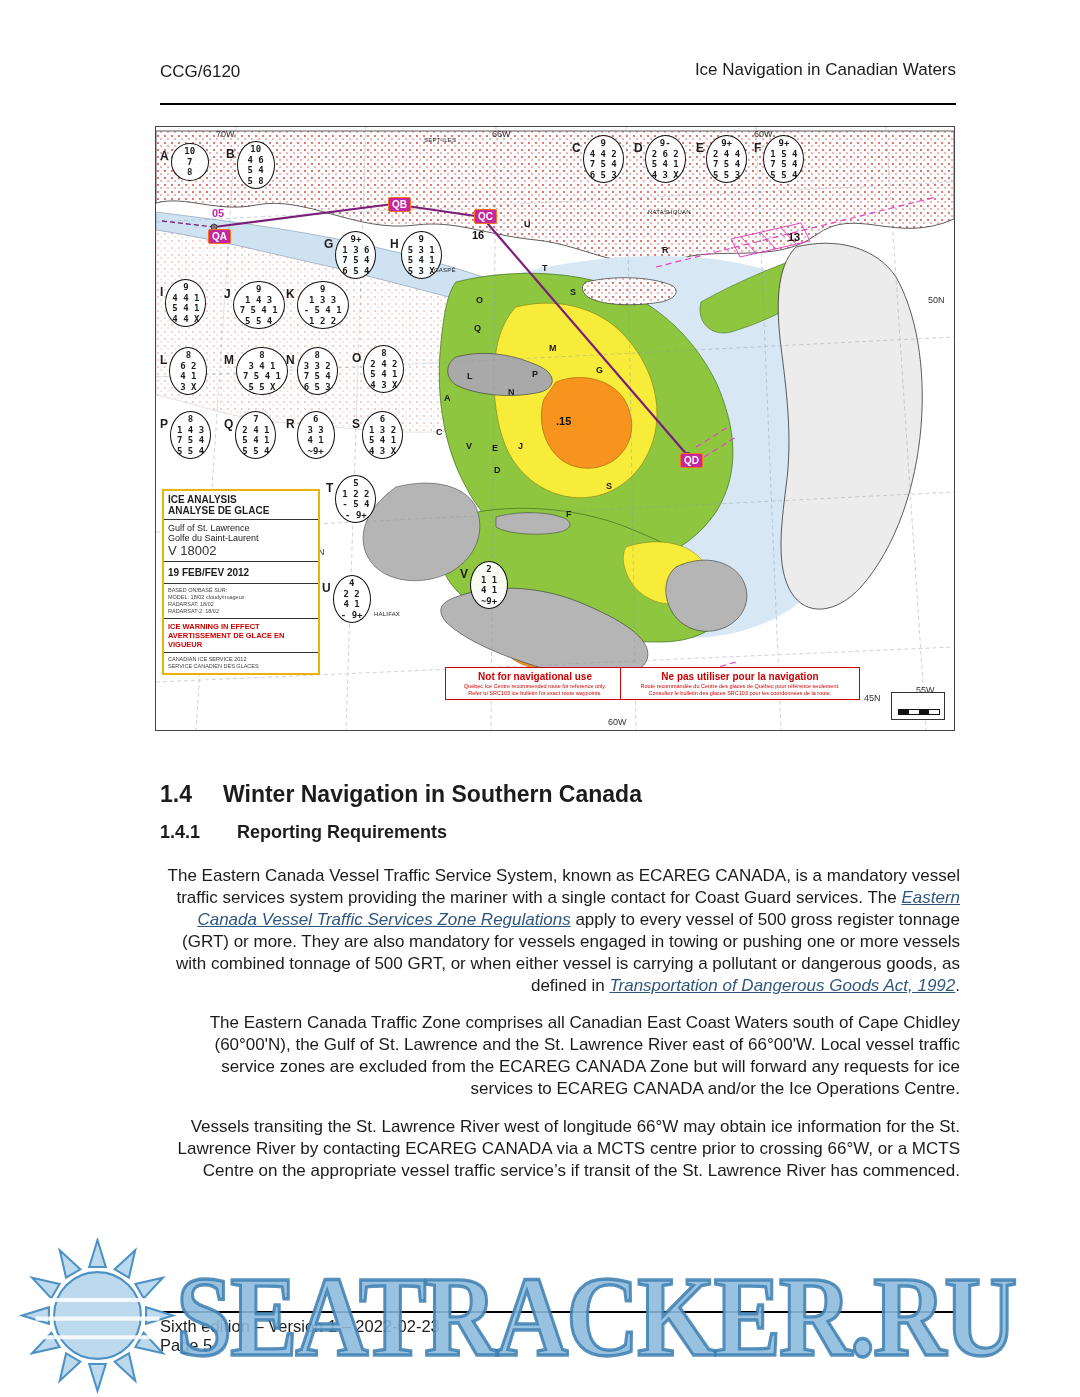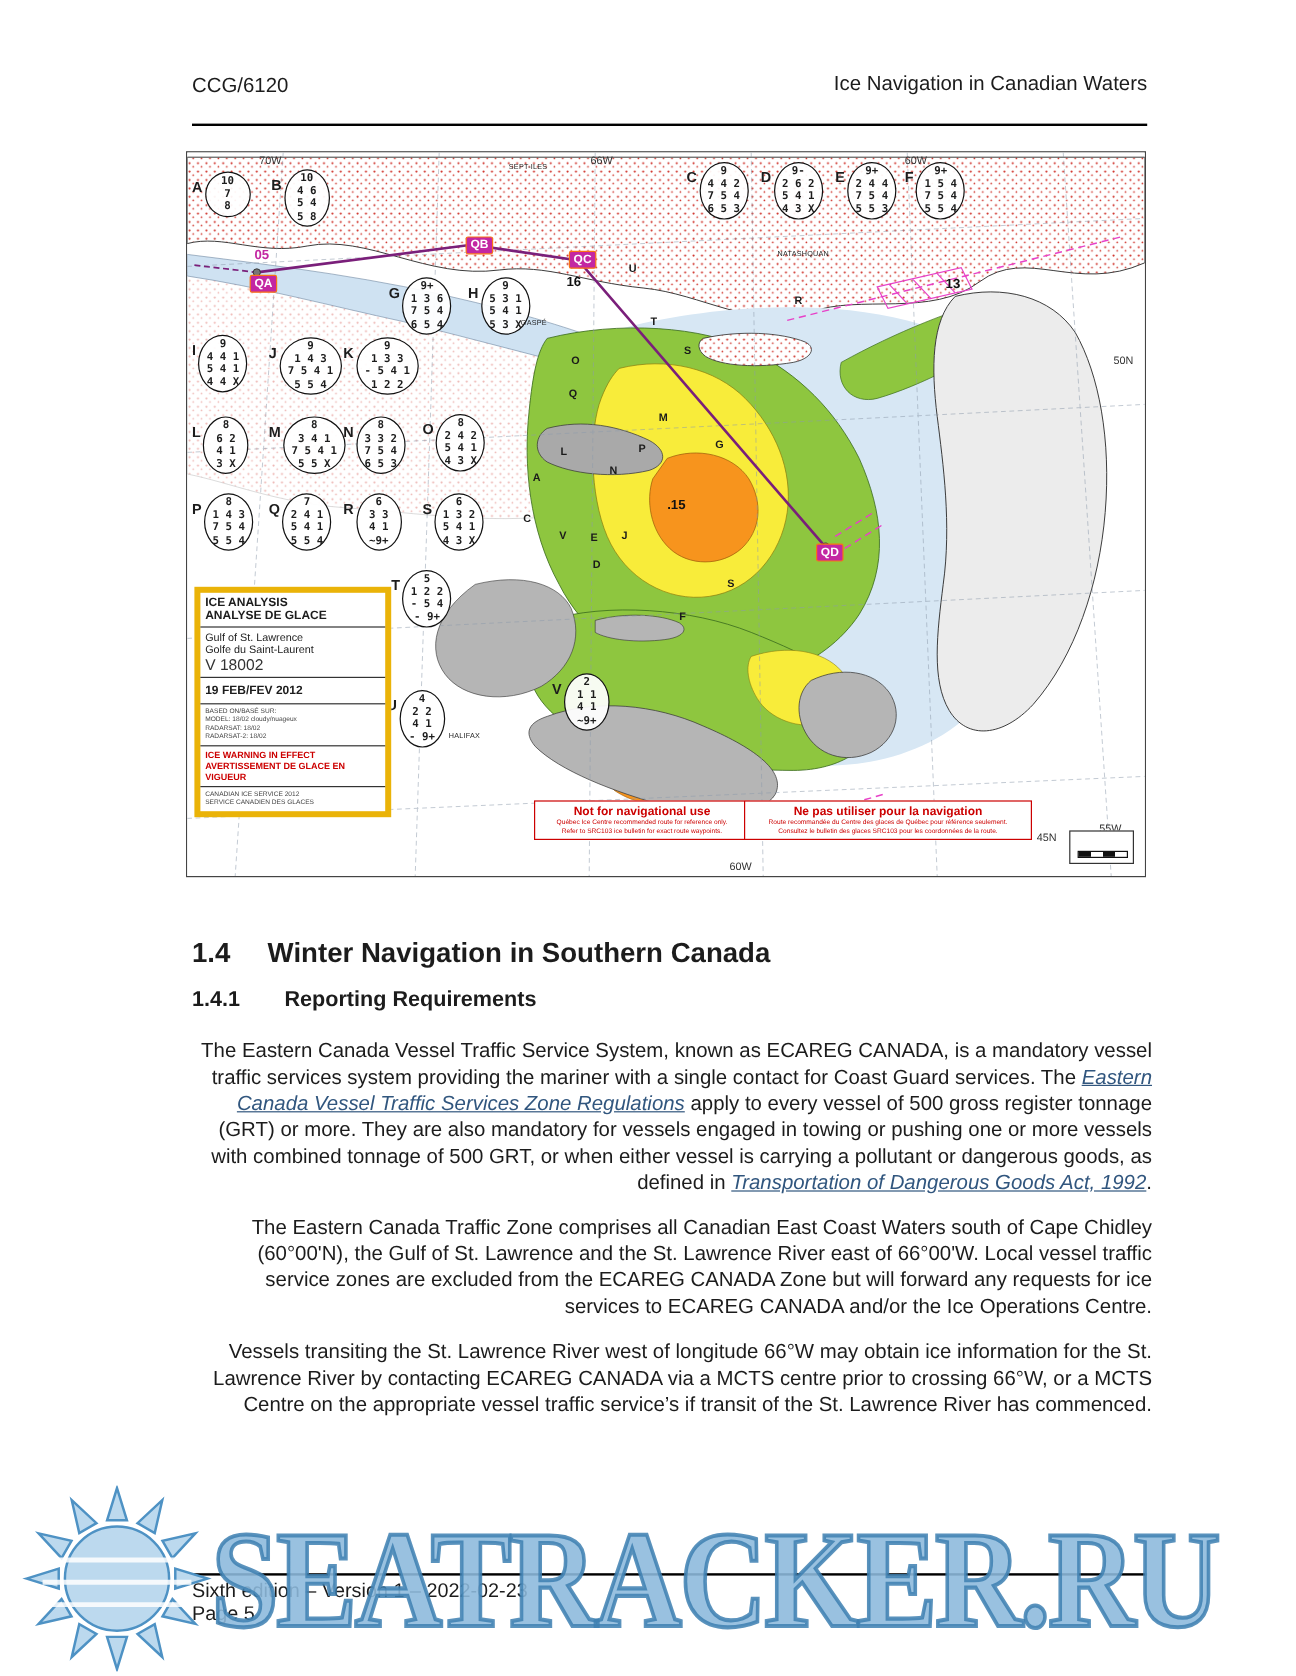--- a/index.html
+++ b/index.html
@@ -17,21 +17,21 @@
   .egg{border:1.3px solid #111;border-radius:50%;background:rgba(255,255,255,.93);
        padding:2px 6px;text-align:center;font-family:"DejaVu Sans Mono",monospace;
        font-size:9px;font-weight:700;line-height:10.5px;min-width:24px;}
   .area-label{position:absolute;font-size:9px;font-weight:700;color:#1a1a1a;}
   .coord-label{position:absolute;font-size:9px;color:#333;}
   .rtag{position:absolute;font-size:10px;font-weight:700;color:#fff;background:#c327a2;
         padding:0 3px;border:1px solid #f97316;border-radius:2px;line-height:13px;}
   .mnum{position:absolute;font-size:11px;font-weight:700;}
   .place{position:absolute;font-size:6px;color:#222;letter-spacing:.2px;}
   
-  .legend{position:absolute;left:6px;top:362px;width:154px;background:#fff;border:5px solid #eab308;font-size:9px;}
+  .legend{position:absolute;left:6px;top:362px;width:154px;background:#fff;border:2px solid #eab308;font-size:9px;}
   .leg-sec{border-bottom:1px solid #333;padding:3px 4px;}
   .leg-title{font-weight:700;font-size:10px;}
   .leg-date{font-weight:700;font-size:10px;padding:5px 4px;}
   .leg-tiny{font-size:5.5px;color:#444;line-height:7px;}
   .leg-warn{color:#c00;font-weight:700;font-size:7.5px;line-height:9px;}
   .leg-tiny2{font-size:5.5px;color:#444;border-bottom:none;line-height:7px;}
   .leg-small{font-size:13px;color:#333;}
   
   .warnbox{position:absolute;border:1.5px solid #c00;background:#fff;padding:2px 5px;text-align:center;}
   .warnbox .wtitle{color:#c00;font-weight:700;font-size:10px;line-height:13px;}

